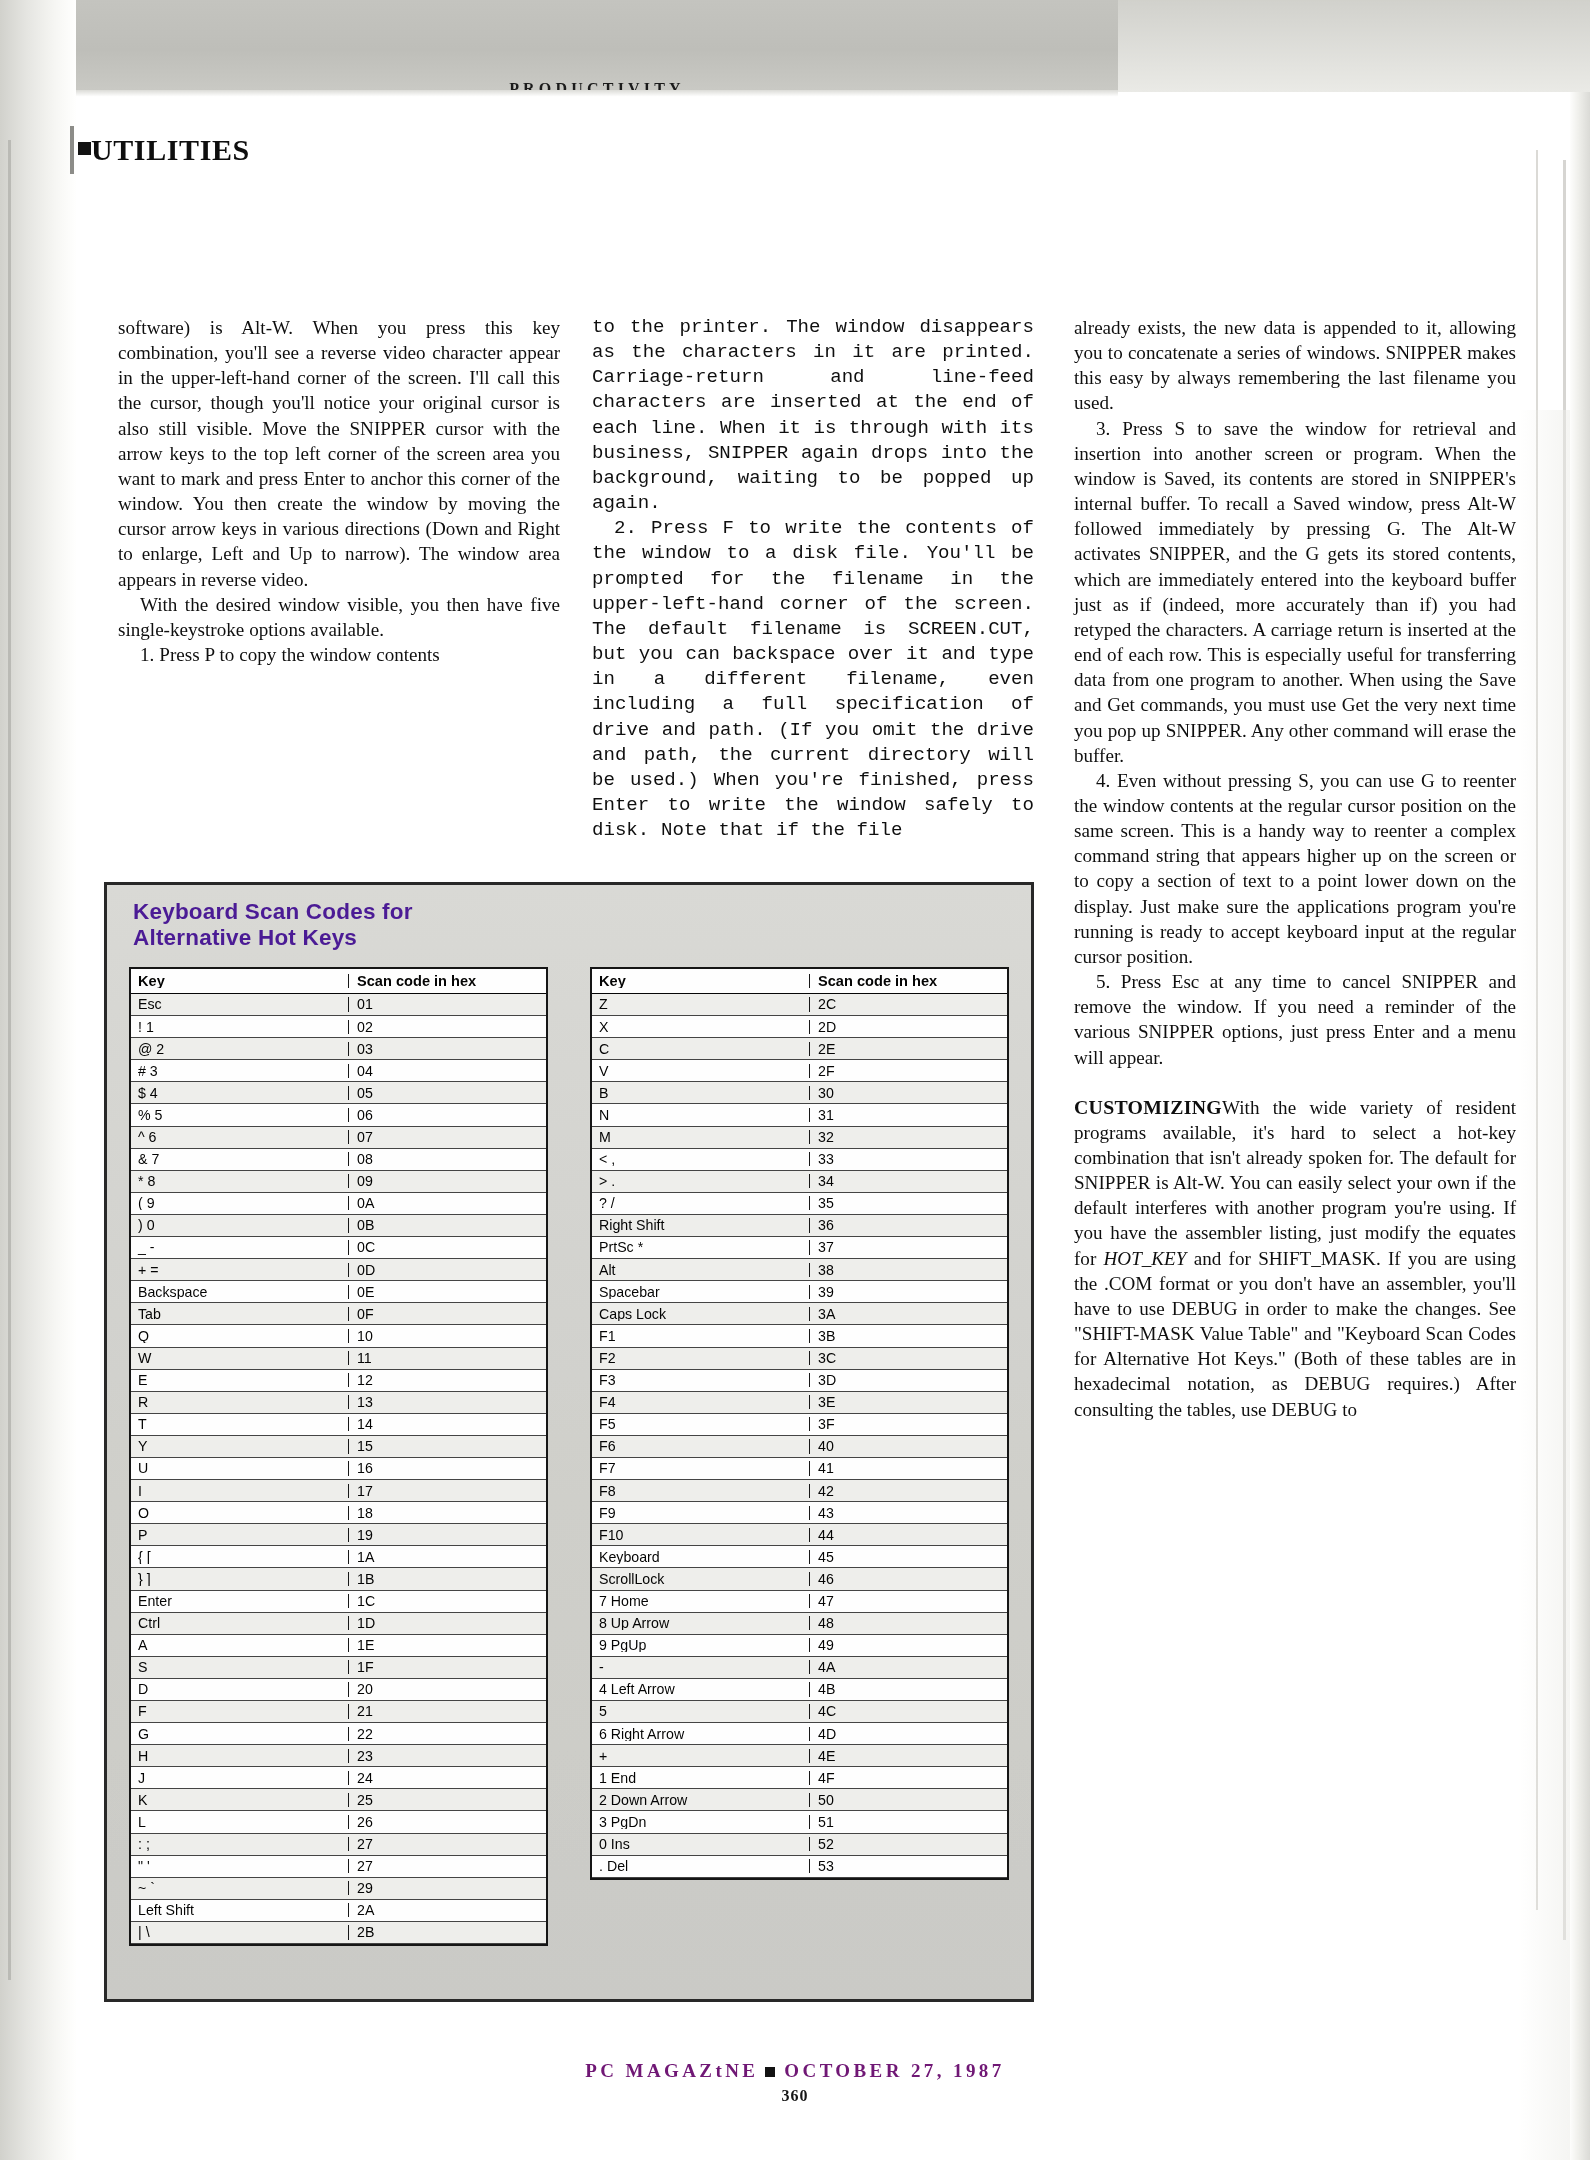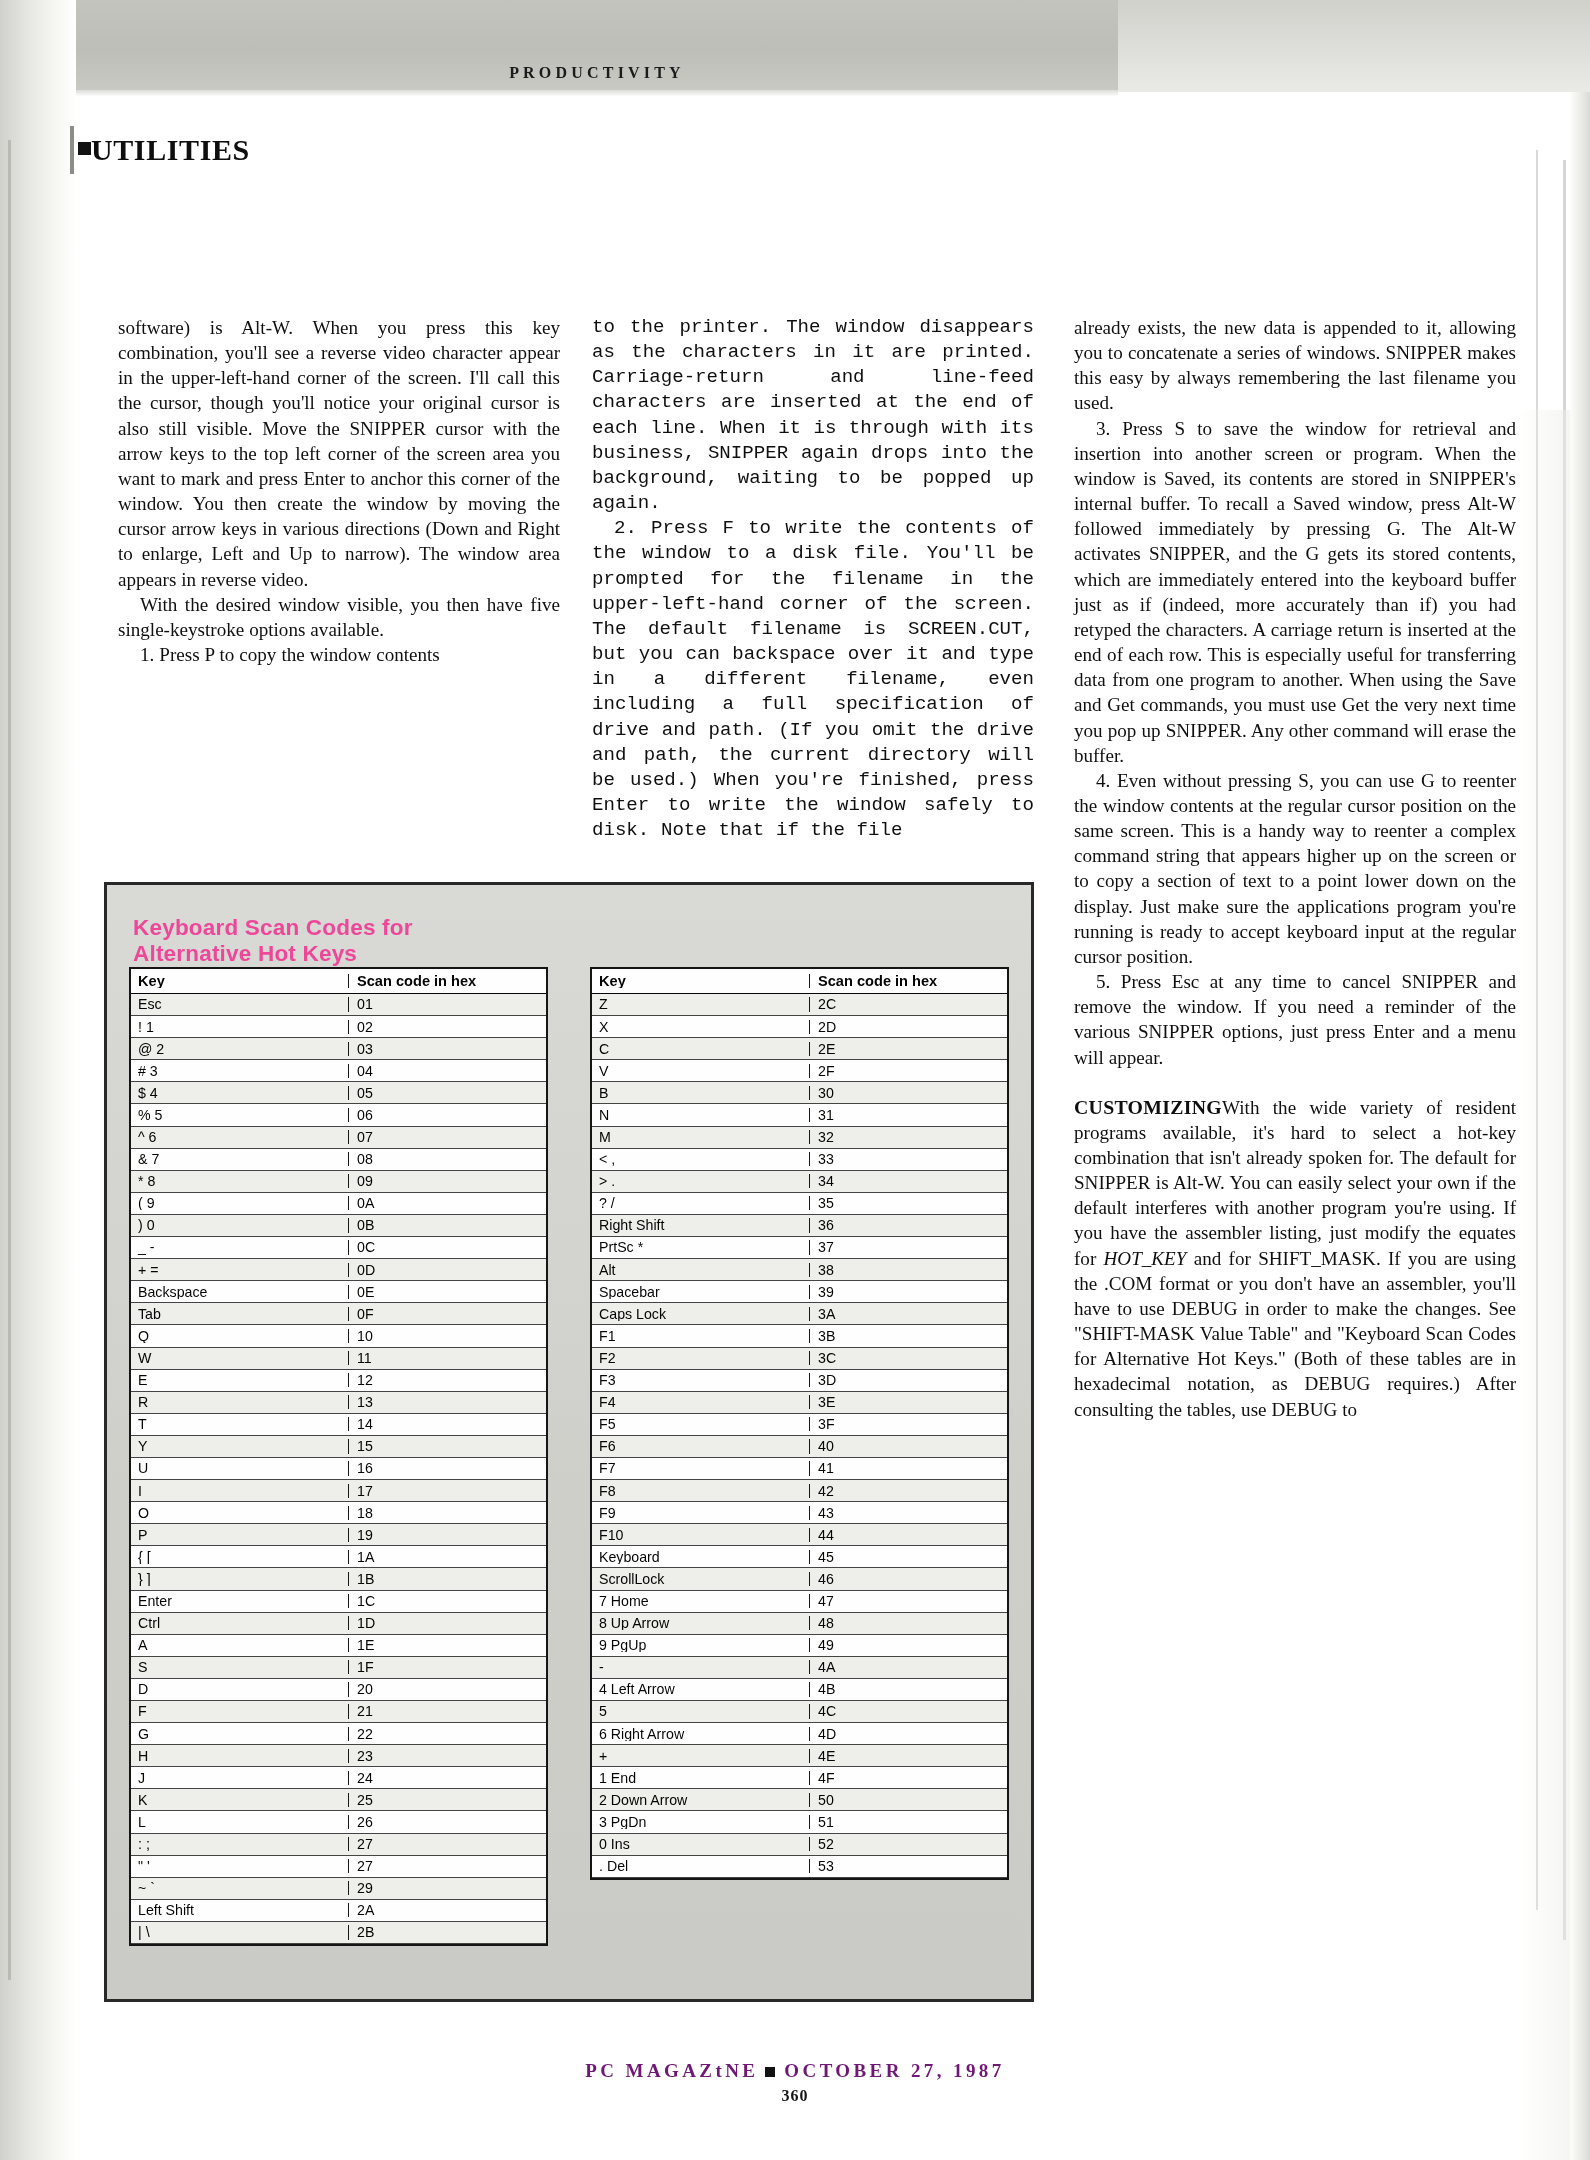--- a/index.html
+++ b/index.html
@@ -33,21 +33,21 @@
   
   .topband{
     position:absolute;left:76px;top:0;width:1042px;height:90px;
     background:linear-gradient(180deg,#c3c3be 0%,#bdbdb8 55%,#c8c8c3 100%);
   }
   .topband-shadow{
     position:absolute;left:76px;top:90px;width:1042px;height:7px;
     background:linear-gradient(180deg,#d9d9d5,#ffffff);
   }
   .runhead{
-    position:absolute;left:0;top:0;width:1042px;height:90px;
+    position:absolute;left:0;top:16px;width:1042px;height:90px;
     display:flex;align-items:flex-end;justify-content:center;
     padding-bottom:8px;box-sizing:border-box;
     font-family:"Liberation Serif", serif;
     font-size:16px;font-weight:700;letter-spacing:4.2px;color:#1d1d1d;
   }
 
   
   .sechead{
     position:absolute;left:78px;top:133px;
     display:flex;align-items:center;
@@ -89,23 +89,22 @@
     border:3px solid #2a2a2a;
     box-sizing:border-box;
   }
   .figure-inner{
     position:absolute;left:0;top:0;right:0;bottom:0;
     background:linear-gradient(180deg,#d7d7d3 0%,#cdcdc9 55%,#c9c9c5 100%);
   }
   .fig-title{
     position:absolute;left:26px;top:14px;width:560px;
     font-family:"Liberation Sans", sans-serif;
-    font-size:22.5px;font-weight:700;line-height:26px;color:#ec4899;
+    font-size:22.5px;font-weight:700;line-height:26px;color:#4c1d95;
     letter-spacing:.2px;
-    margin-top:16px;
   }
   .tablewrap{
     position:absolute;left:22px;top:82px;right:22px;bottom:10px;
     display:flex;gap:42px;
   }
   .scan-table{
     width:424px;
     background:#fdfdfd;
     border:2px solid #1f1f1f;
     box-sizing:border-box;

